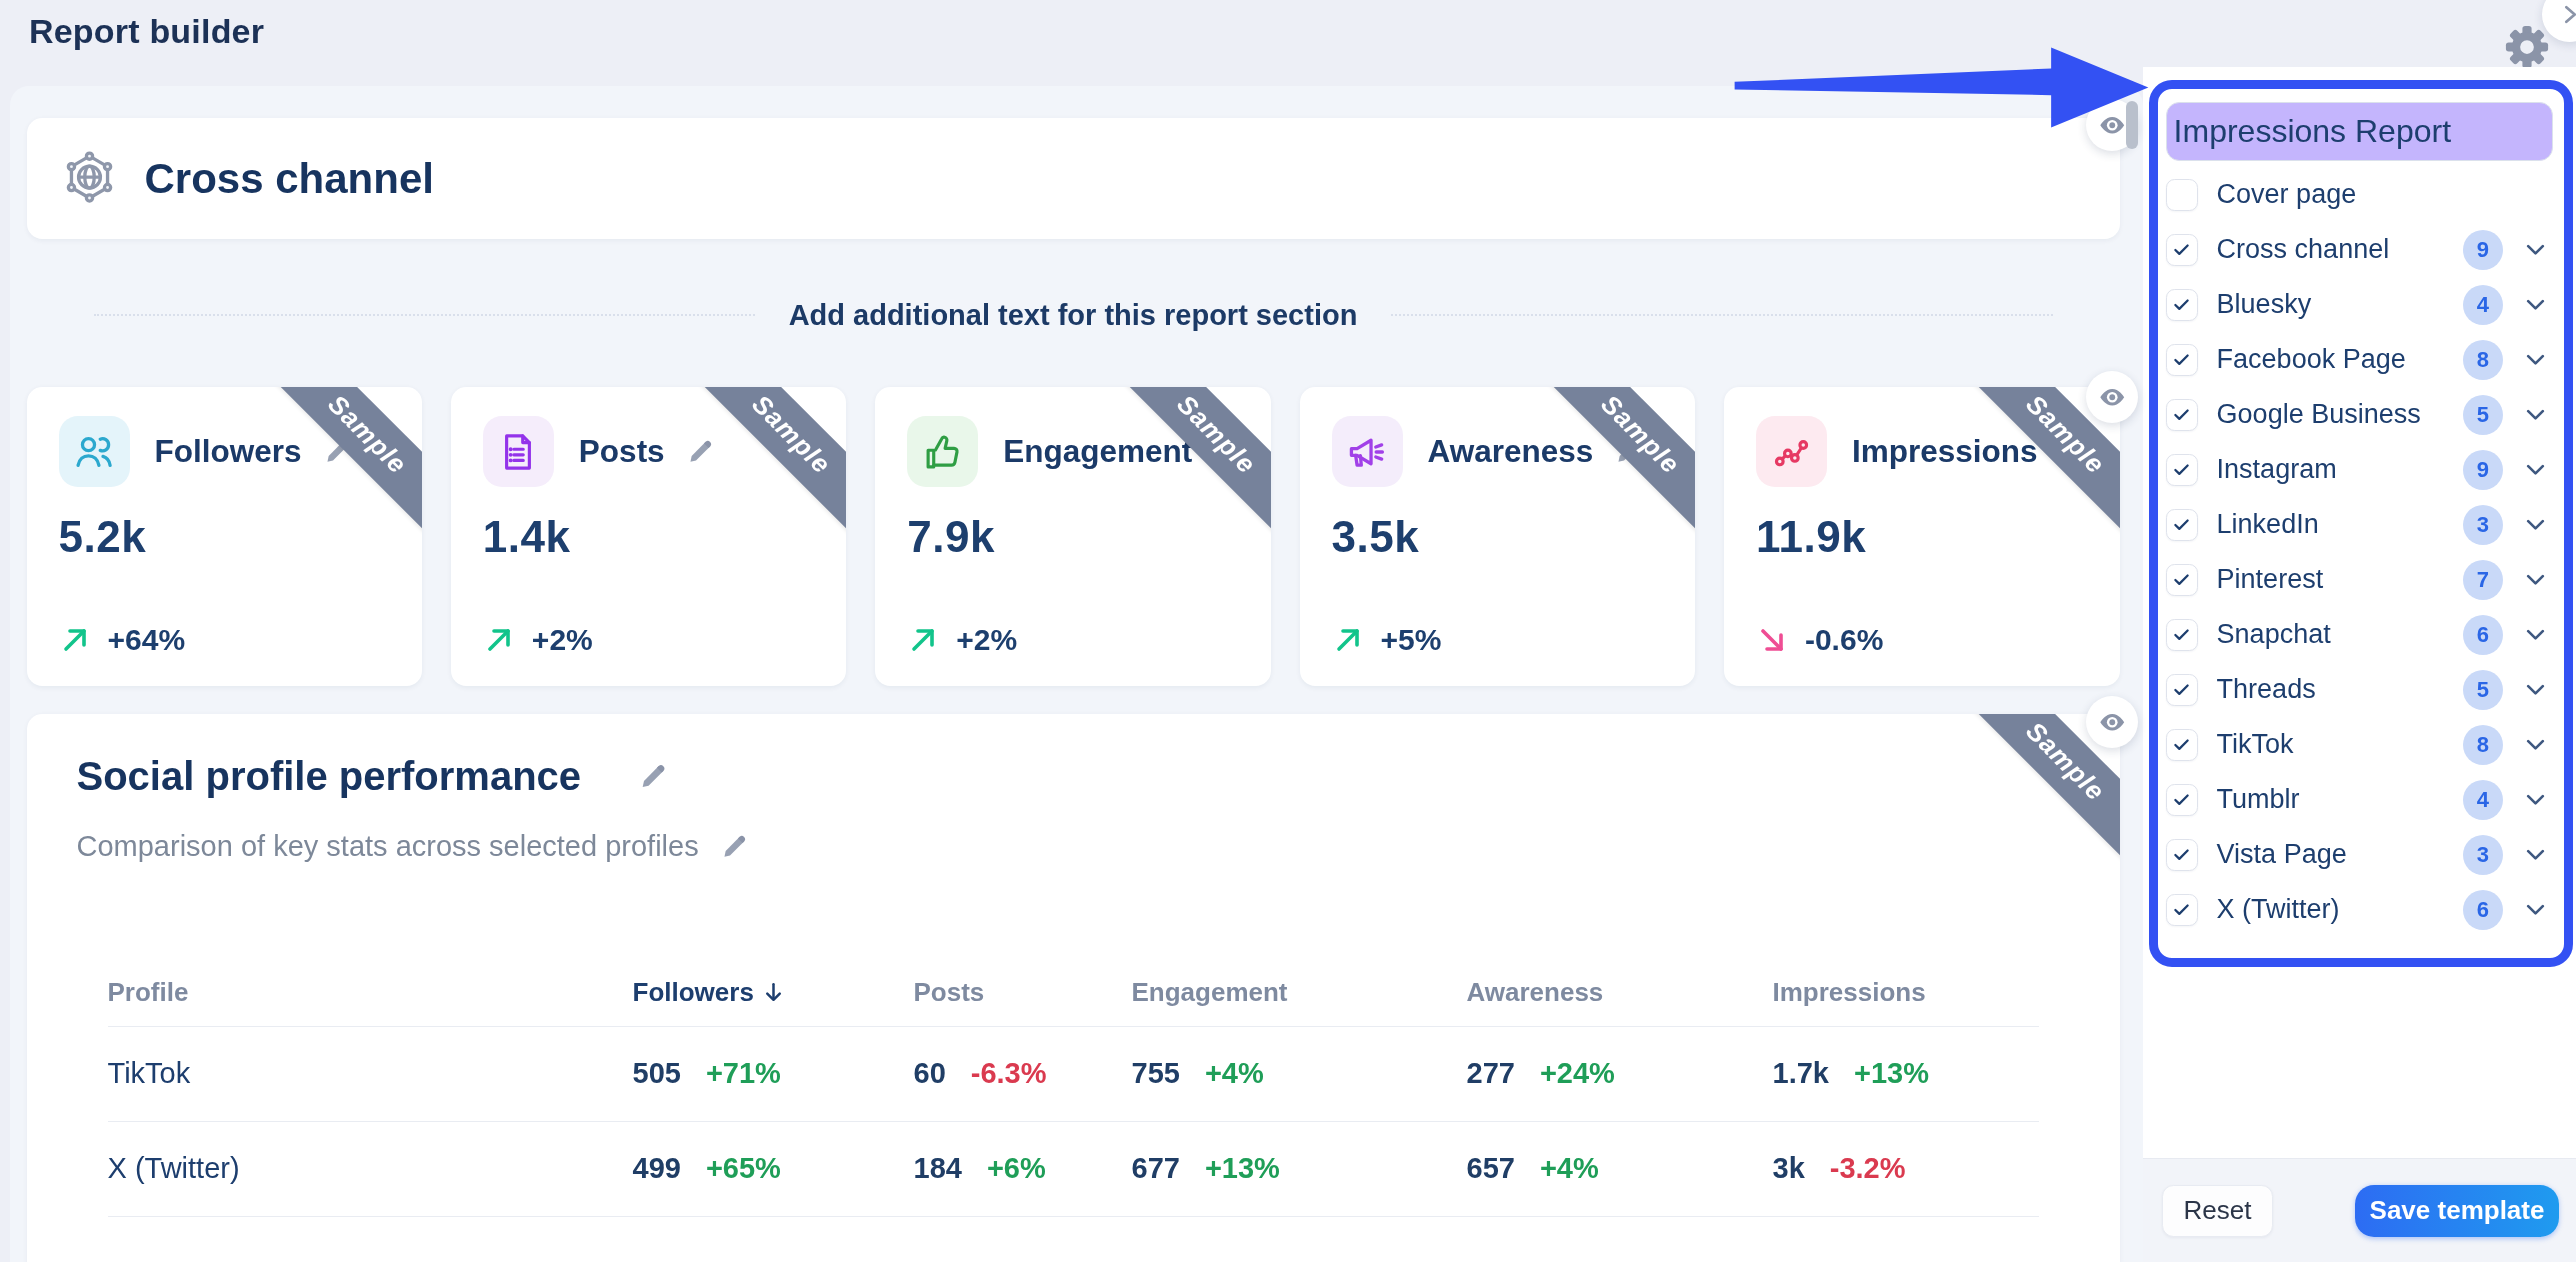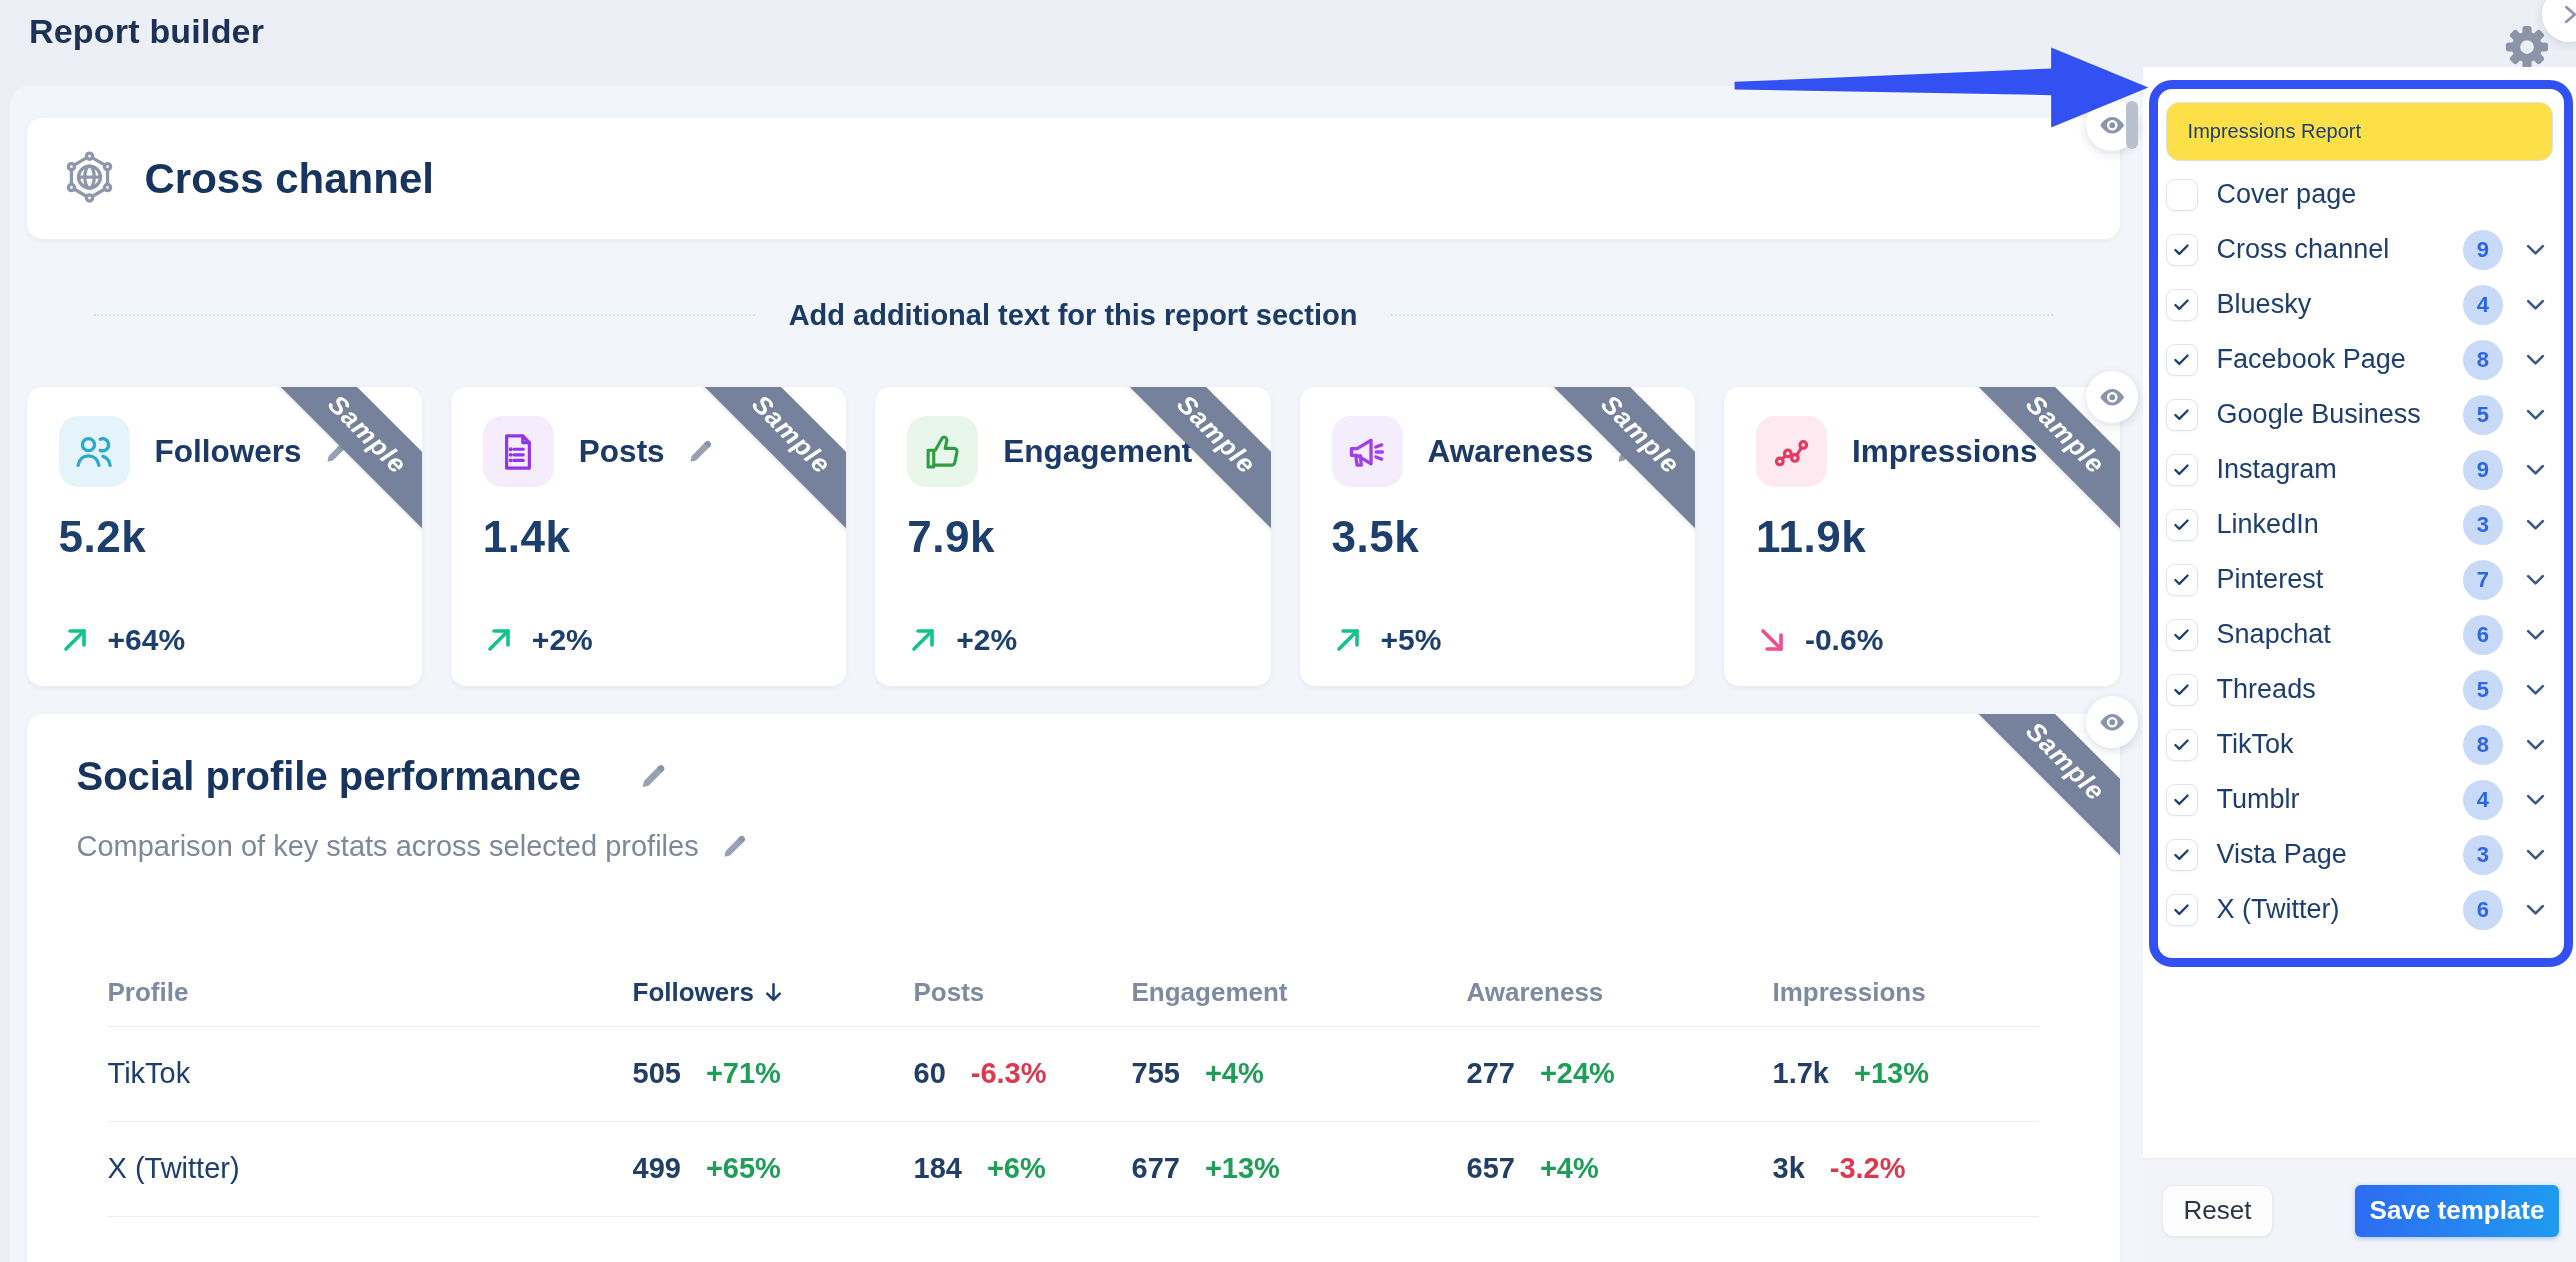--- a/index.html
+++ b/index.html
@@ -56,32 +56,32 @@
   #perf td { height:95px; border-bottom:1.9px solid #e9ecf2; vertical-align:middle; font-size:29px; }
   .profile-name { color:#1d3e6e; }
   .tval { color:#203e66; font-weight:700; }
   .tdelta { margin-left:25px; font-weight:600;text-align:center; }
   .tdelta.pos { color:#1f9e58; }
   .tdelta.neg { color:#da3a4f; }
 
   
   #sidebar-bg { position:absolute; left:2143px; top:67px; width:433px; height:1195px; background:#fff; }
   #panel { position:absolute; left:2149px; top:80px; width:424px; height:887px; background:#fff; border:9.5px solid #3351f3; border-radius:23px; padding:13.4px 7.6px 0 3.8px; z-index:40; }
-  .report-name-input { display:block; width:calc(100% - 7.6px); margin:0 3.8px 5.7px 3.8px; height:59px; border:1.9px solid #dbe1ec; border-radius:13.4px; padding:0 21px; font-size:20px; color:#1d3e6e; font-family:inherit; background:#fde047; outline:none; }
+  .report-name-input { display:block; width:calc(100% - 7.6px); margin:0 3.8px 5.7px 3.8px; height:59px; border:1.9px solid #dbe1ec; border-radius:13.4px; padding:0 7px; font-size:32px; color:#1d3e6e; font-family:inherit; background:#c4b5fd; outline:none; }
   .panel-item { display:flex; align-items:center; height:55px; padding:0 7.6px 0 3.8px; cursor:pointer; }
   .cbx { width:32px; height:32px; border:1.9px solid #dfe3ec; border-radius:8.6px; background:#fff; display:flex; align-items:center; justify-content:center; flex:0 0 auto; box-shadow:0 1px 1.9px rgba(30,50,90,.05); }
   .panel-item-label { margin-left:19px; font-size:27px; color:#1d3e6e; }
   .count-badge { margin-left:auto; margin-right:19px; width:40px; height:40px; border-radius:50%; background:#c9d9f8; color:#2a66e6; font-size:22px; font-weight:600; display:flex; align-items:center; justify-content:center; flex:0 0 auto; }
   .chev { flex:0 0 auto; cursor:pointer; }
   .panel-item.no-badge .count-badge, .panel-item.no-badge .chev { visibility:hidden; }
 
   
   #sidebar-footer { position:absolute; left:2143px; top:1158px; width:433px; height:104px; background:#f2f4f9; border-top:1.9px solid #e7eaf1; display:flex; align-items:center; justify-content:space-between; padding:0 17px 0 19px; }
   .reset-btn { width:111px; height:52px; background:#fdfdfe; border:1.9px solid #e8ebf2; border-radius:11.4px; font-size:26px; color:#2b3548; font-family:inherit; cursor:pointer; box-shadow:0 1px 2.9px rgba(30,50,90,.06); }
-  .save-btn { width:204px; height:52px; background:linear-gradient(90deg,#2d6cf3,#1f9bef); border:none; border-radius:6px; font-size:26px; font-weight:600; color:#fff; font-family:inherit; cursor:pointer; box-shadow:0 1.9px 5.7px rgba(45,108,243,.35); }
+  .save-btn { width:204px; height:52px; background:linear-gradient(90deg,#2d6cf3,#1f9bef); border:none; border-radius:19px; font-size:26px; font-weight:600; color:#fff; font-family:inherit; cursor:pointer; box-shadow:0 1.9px 5.7px rgba(45,108,243,.35); }
 
   
   #anno-arrow { position:absolute; left:1727px; top:36px; z-index:50; pointer-events:none; }
   #scroll-thumb { position:absolute; left:2126px; top:101px; width:12.4px; height:48px; border-radius:6.7px; background:#b9c0cc; z-index:35; }
 
   svg { display:block; }
 </style>
 </head>
 <body>
 

